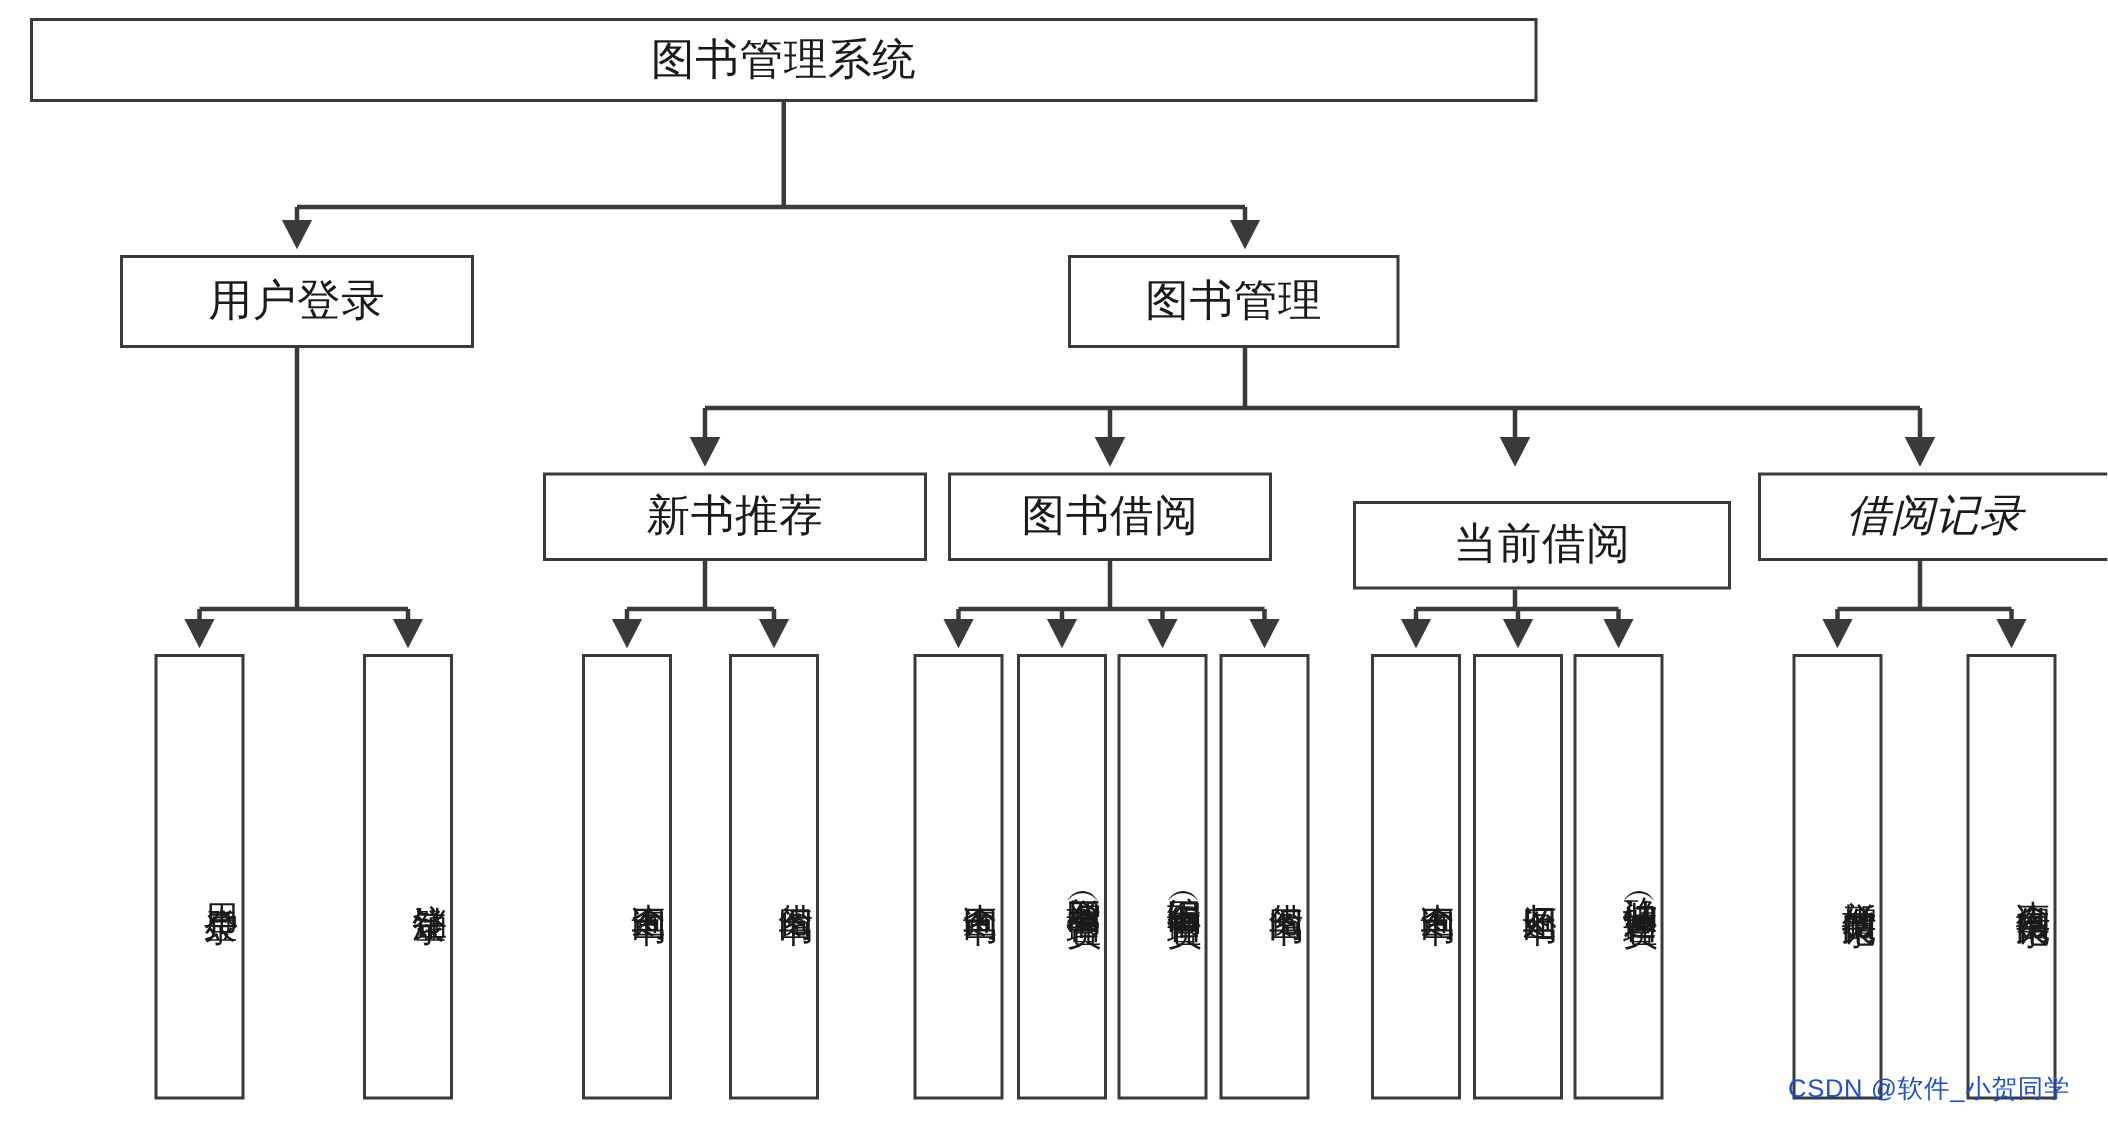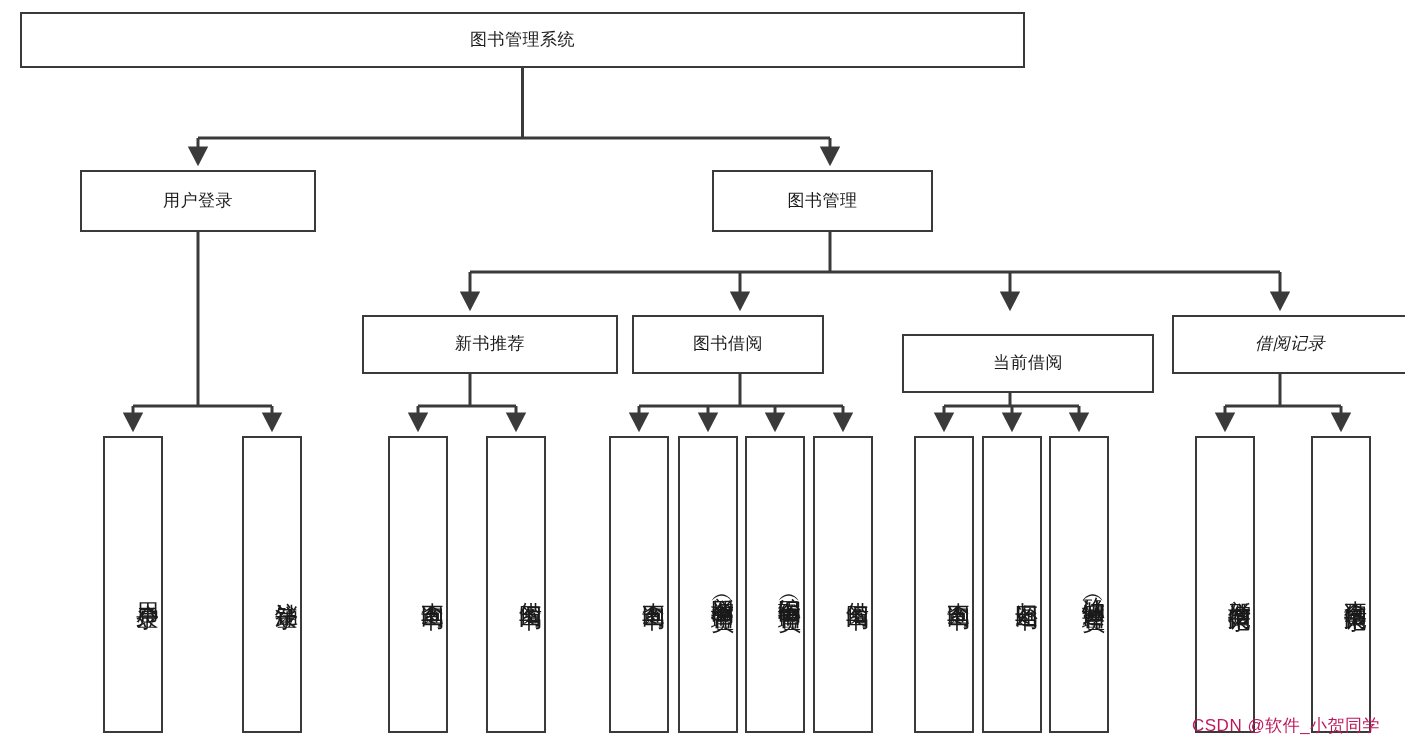--- a/index.html
+++ b/index.html
@@ -31,21 +31,21 @@
     border: 2.5px solid #3a3a3a;
     background: #ffffff;
     display: flex;
     align-items: center;
     justify-content: center;
     color: #1a1a1a;
     line-height: 1.18;
     text-align: center;
   }
   .node.horiz {
-    font-size: 17px;
+    font-size: 29px;
     letter-spacing: 0.5px;
   }
   .node.vert {
     writing-mode: vertical-rl;
     text-orientation: upright;
     font-size: 23px;
     letter-spacing: 2px;
     padding-top: 6px;
     align-items: flex-start;
     justify-content: center;
@@ -124,21 +124,21 @@
   <div class="node horiz" style="left: 80px; top: 170px; width: 236px; height: 62px; border-color: rgb(58, 58, 58);">
     <span class="node-label">用户登录</span>
   </div>
   <div class="node horiz" style="left: 712px; top: 170px; width: 221px; height: 62px; border-color: rgb(58, 58, 58);">
     <span class="node-label">图书管理</span>
   </div>
 
   <div class="node horiz" style="left: 362px; top: 315px; width: 256px; height: 59px; border-color: rgb(58, 58, 58);">
     <span class="node-label">新书推荐</span>
   </div>
-  <div class="node horiz" style="left: 632px; top: 315px; width: 192px; height: 59px; border-color: rgb(58, 58, 58);">
+  <div class="node horiz" style="left: 632px; top: 315px; width: 216px; height: 59px; border-color: rgb(58, 58, 58);">
     <span class="node-label">图书借阅</span>
   </div>
   <div class="node horiz" style="left: 902px; top: 334px; width: 252px; height: 59px; border-color: rgb(58, 58, 58);">
     <span class="node-label">当前借阅</span>
   </div>
   <div class="node horiz" style="left: 1172px; top: 315px; width: 236px; height: 59px; border-color: rgb(58, 58, 58); font-style: italic;">
     <span class="node-label">借阅记录</span>
   </div>
 
   <div class="node vert" style="left: 103px; top: 436px; width: 60px; height: 297px; border-color: rgb(58, 58, 58);">
@@ -174,15 +174,15 @@
   <div class="node vert" style="left: 1049px; top: 436px; width: 60px; height: 297px; border-color: rgb(58, 58, 58);">
     <span class="node-label">确认归还（管理员）</span>
   </div>
   <div class="node vert" style="left: 1195px; top: 436px; width: 60px; height: 297px; border-color: rgb(58, 58, 58);">
     <span class="node-label">新增借阅记录</span>
   </div>
   <div class="node vert" style="left: 1311px; top: 436px; width: 60px; height: 297px; border-color: rgb(58, 58, 58);">
     <span class="node-label">查询借阅记录</span>
   </div>
 
-  <div class="watermark" style="left: 1192px; top: 714px; color: #be185d;">CSDN @软件_小贺同学</div>
+  <div class="watermark" style="left: 1192px; top: 714px; color: #1d4ed8;">CSDN @软件_小贺同学</div>
 
 </div>
 
 </body></html>

